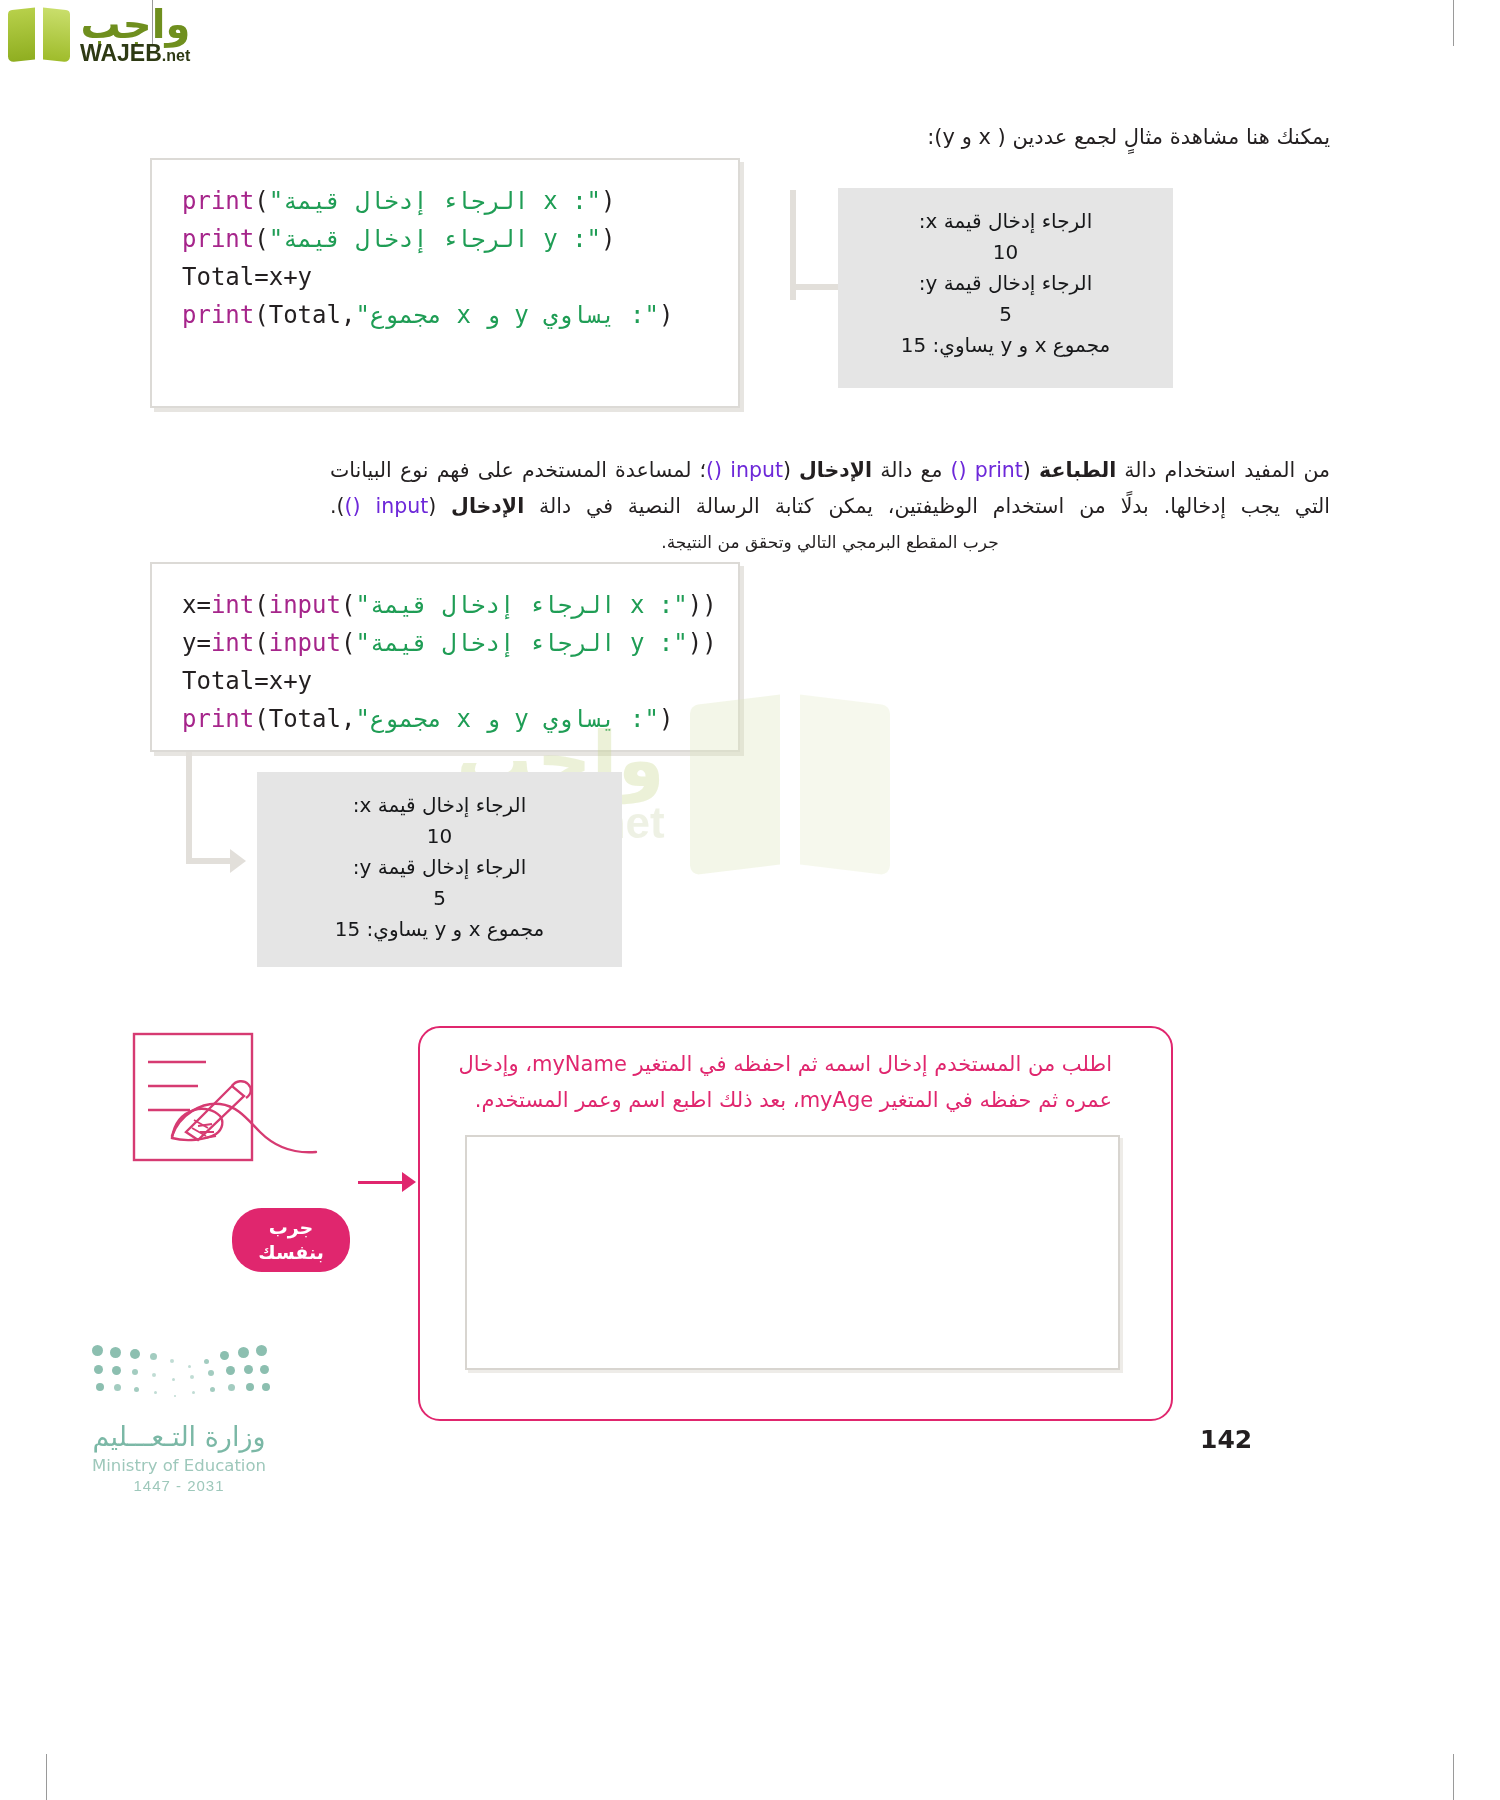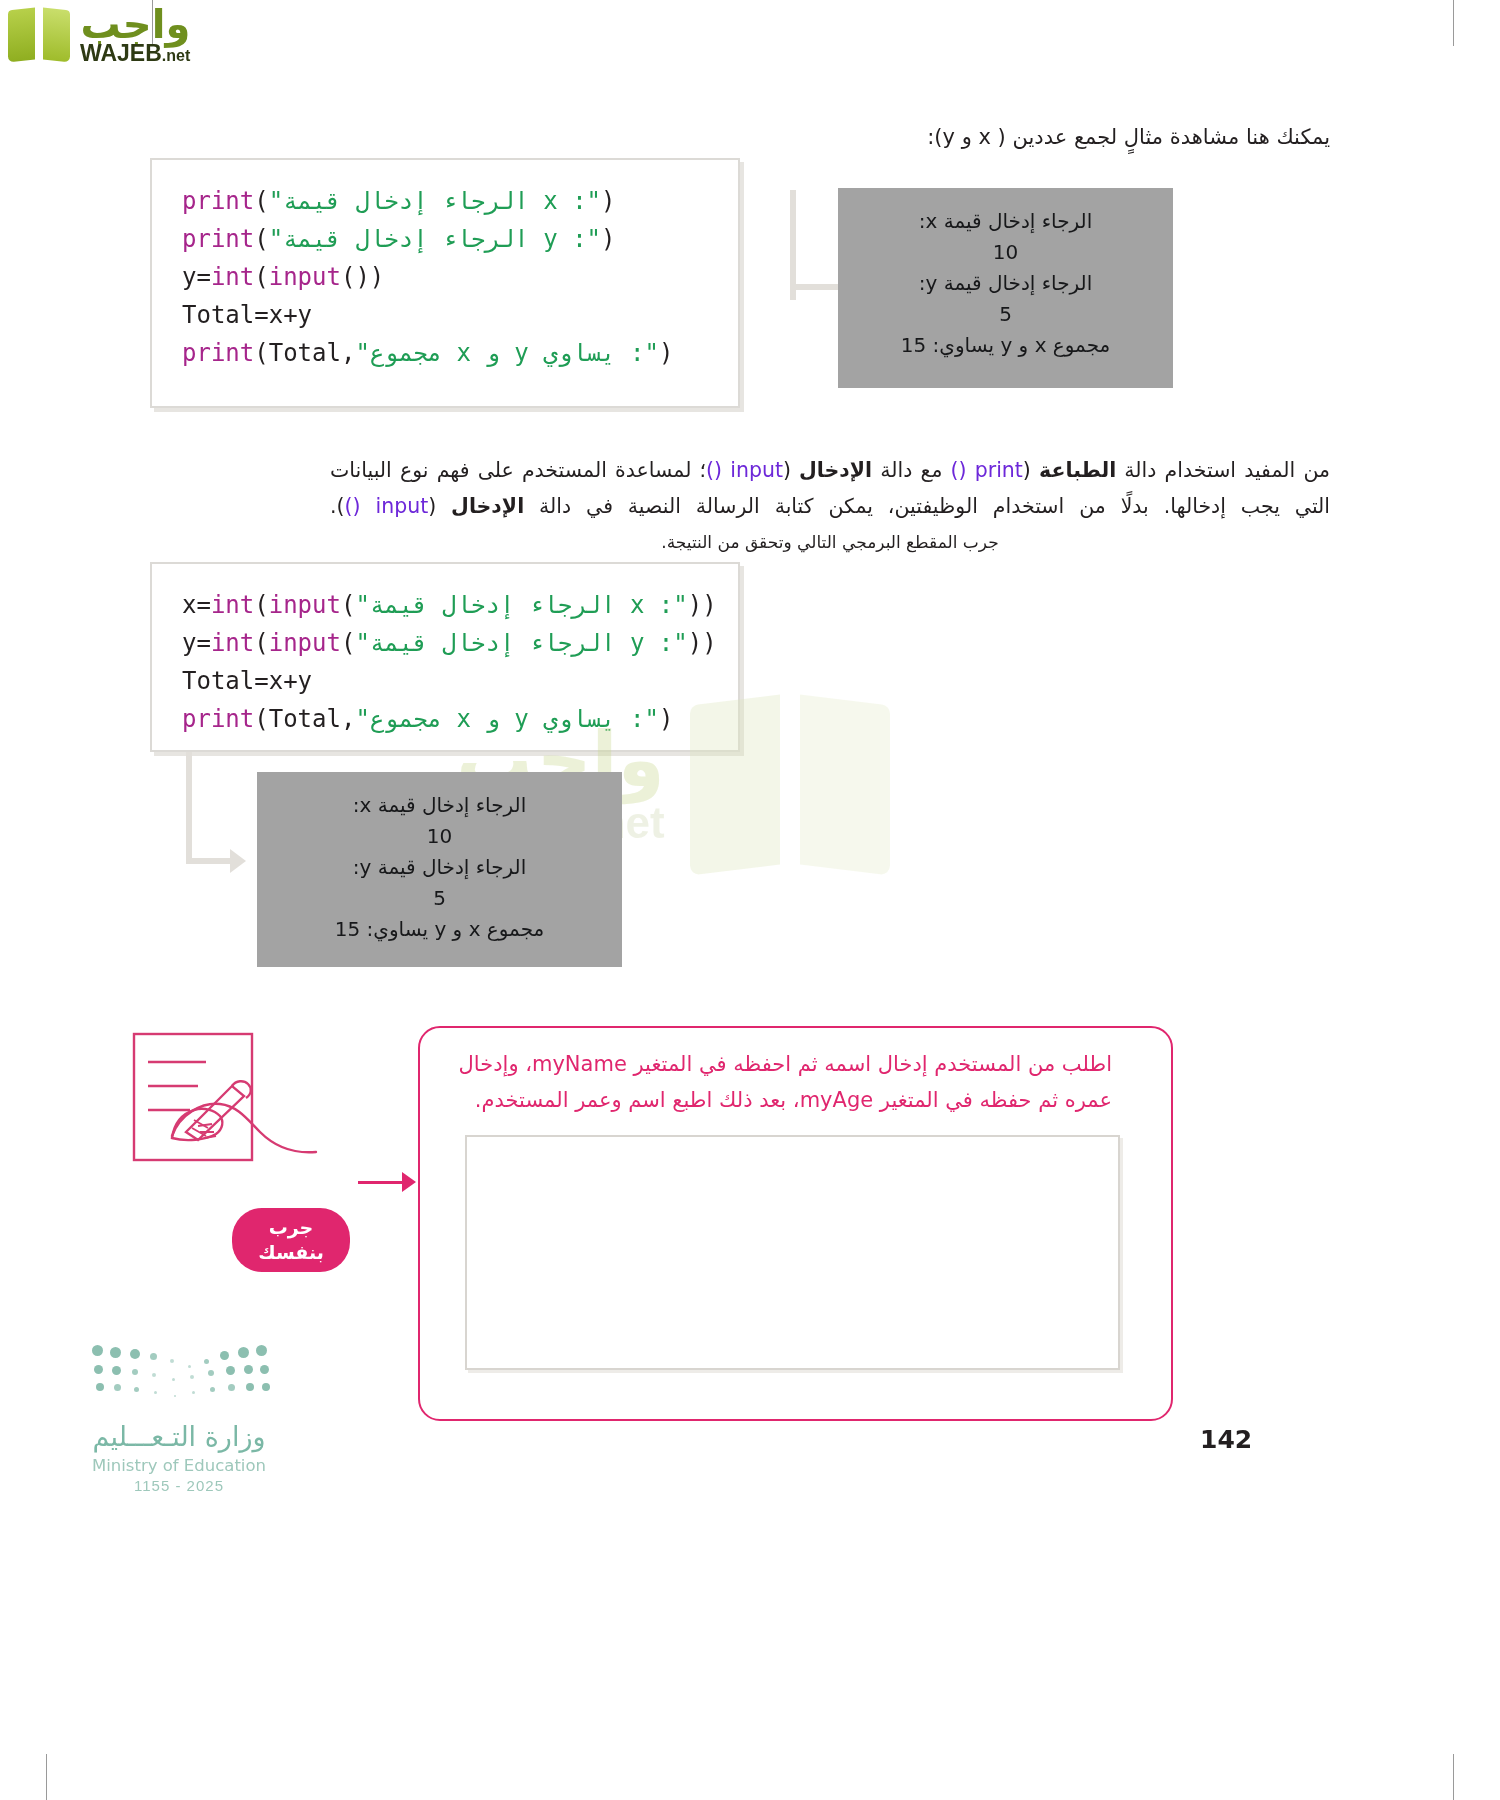--- a/index.html
+++ b/index.html
@@ -50,21 +50,21 @@
     color:#231f20; direction:ltr; text-align:left;
     white-space:nowrap;
   }
   .kw { color:#a6258b; }
   .str { color:#1f9d55; }
   .pln { color:#231f20; }
 
   
   .out-box {
     position:absolute;
-    background:#a3a3a3;
+    background:#e5e5e5;
     direction:rtl; text-align:center;
     font-family:"DejaVu Sans", sans-serif;
     font-size:20px; color:#17181a; line-height:31px;
     padding:18px 20px;
   }
 
   
   .arrow-h { position:absolute; height:6px; background:#e2dfda; }
   .arrow-head-r {
     position:absolute; width:0; height:0;
@@ -166,21 +166,20 @@
       <div class="pg r"></div>
       <div class="spine"></div>
   </div>
 </div>
 
 <div class="intro">يمكنك هنا مشاهدة مثالٍ لجمع عددين ( x و y):</div>
 
 <div class="code-box" id="code1" style="right:760px; top:158px; width:590px; height:250px;">
     <div class="line"><span class="kw">print</span><span class="pln">(</span><span class="str">"الرجاء إدخال قيمة x :"</span><span class="pln">)</span></div>
     <div class="line"><span class="kw">print</span><span class="pln">(</span><span class="str">"الرجاء إدخال قيمة y :"</span><span class="pln">)</span></div>
-    <div class="line"><span class="pln">y=</span><span class="kw">int</span><span class="pln">(</span><span class="kw">input</span><span class="pln">())</span></div>
     <div class="line"><span class="pln">Total=x+y</span></div>
     <div class="line"><span class="kw">print</span><span class="pln">(Total,</span><span class="str">"مجموع x و y يساوي :"</span><span class="pln">)</span></div>
   </div>
 
 <div class="arrow-v" style="left:790px; top:190px; height:110px;"></div>
 <div class="arrow-h" style="left:790px; top:284px; width:58px;"></div>
 <div class="arrow-head-r" style="left:846px; top:275px;"></div>
 
 <div class="out-box" id="out1" style="left:838px; top:188px; width:335px; height:200px;">
     <div>الرجاء إدخال قيمة x:</div>
@@ -280,16 +279,16 @@
       <i style="left: 62px; top: 46px; width: 3px; height: 3px; opacity: 0.55;"></i>
       <i style="left: 82px; top: 50px; width: 2px; height: 2px; opacity: 0.55;"></i>
       <i style="left: 100px; top: 46px; width: 3px; height: 3px; opacity: 0.55;"></i>
       <i style="left: 118px; top: 42px; width: 5px; height: 5px; opacity: 0.8;"></i>
       <i style="left: 136px; top: 39px; width: 7px; height: 7px; opacity: 0.8;"></i>
       <i style="left: 154px; top: 38px; width: 8px; height: 8px; opacity: 1;"></i>
       <i style="left: 170px; top: 38px; width: 8px; height: 8px; opacity: 1;"></i>
     </div>
   <div class="ar">وزارة التـعـــليم</div>
   <div class="en">Ministry of Education</div>
-  <div class="yr">2025 - 1155</div>
+  <div class="yr">2031 - 1447</div>
 </div>
 
 <div class="page-no">142</div>
 
 </body></html>

